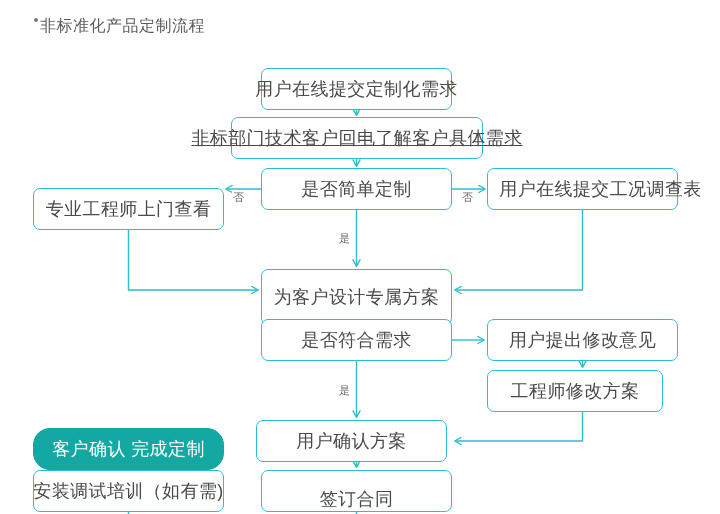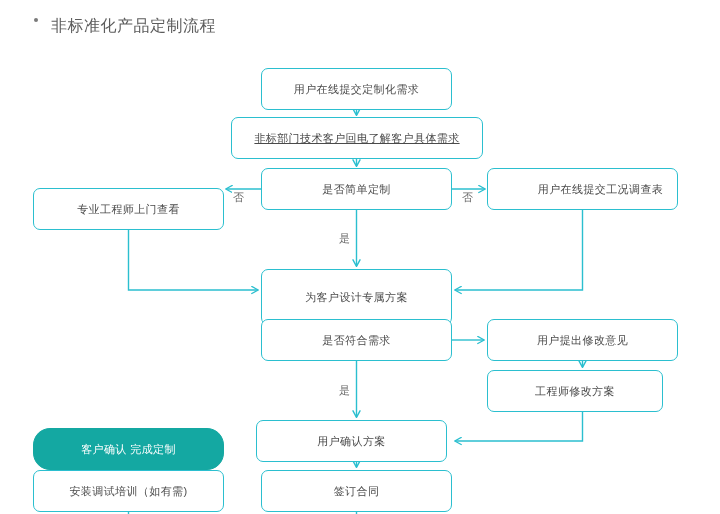--- a/index.html
+++ b/index.html
@@ -25,21 +25,21 @@
     top: 0;
     width: 720px;
     height: 514px;
     pointer-events: none;
   }
   .title-row {
     position: absolute;
     left: 34px;
     top: 16px;
     display: flex;
-    gap: 13px;
+    gap: 2px;
   }
   .title-bullet {
     width: 4px;
     height: 4px;
     border-radius: 50%;
     background: #7a7a7a;
     display: block;
     margin-top: 2px;
   }
   .title-text {
@@ -51,21 +51,21 @@
   .node {
     position: absolute;
     box-sizing: border-box;
     border: 1.4px solid #2bbfcf;
     border-radius: 7px;
     background: #ffffff;
     display: flex;
     align-items: center;
     justify-content: center;
     color: #4a4a4a;
-    font-size: 11px;
+    font-size: 18px;
     letter-spacing: 0.4px;
     white-space: nowrap;
     z-index: 2;
   }
   .node.filled {
     background: #14a8a2;
     border-color: #14a8a2;
     color: #ffffff;
     border-radius: 6px;
   }
@@ -155,21 +155,21 @@
       </div>
       <div class="node" style="left: 487px; top: 319px; width: 191px; height: 42px;">
         <span>用户提出修改意见</span>
       </div>
       <div class="node" style="left: 487px; top: 370px; width: 176px; height: 42px;">
         <span>工程师修改方案</span>
       </div>
       <div class="node" style="left: 256px; top: 420px; width: 191px; height: 42px;">
         <span>用户确认方案</span>
       </div>
-      <div class="node" style="left: 261px; top: 470px; width: 191px; height: 42px;">
+      <div class="node" style="left: 261px; top: 470px; width: 191px; height: 42px; align-items: flex-end;">
         <span>签订合同</span>
       </div>
       <div class="node filled" style="left: 33px; top: 428px; width: 191px; height: 42px; border-radius: 17px;">
         <span>客户确认 完成定制</span>
       </div>
       <div class="node" style="left: 33px; top: 470px; width: 191px; height: 42px;">
         <span>安装调试培训（如有需)</span>
       </div>
     </div>
   <div id="labels">

